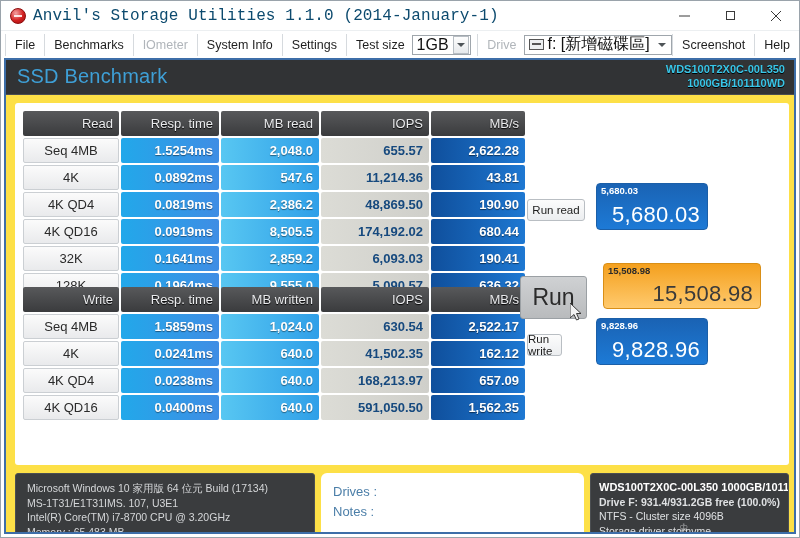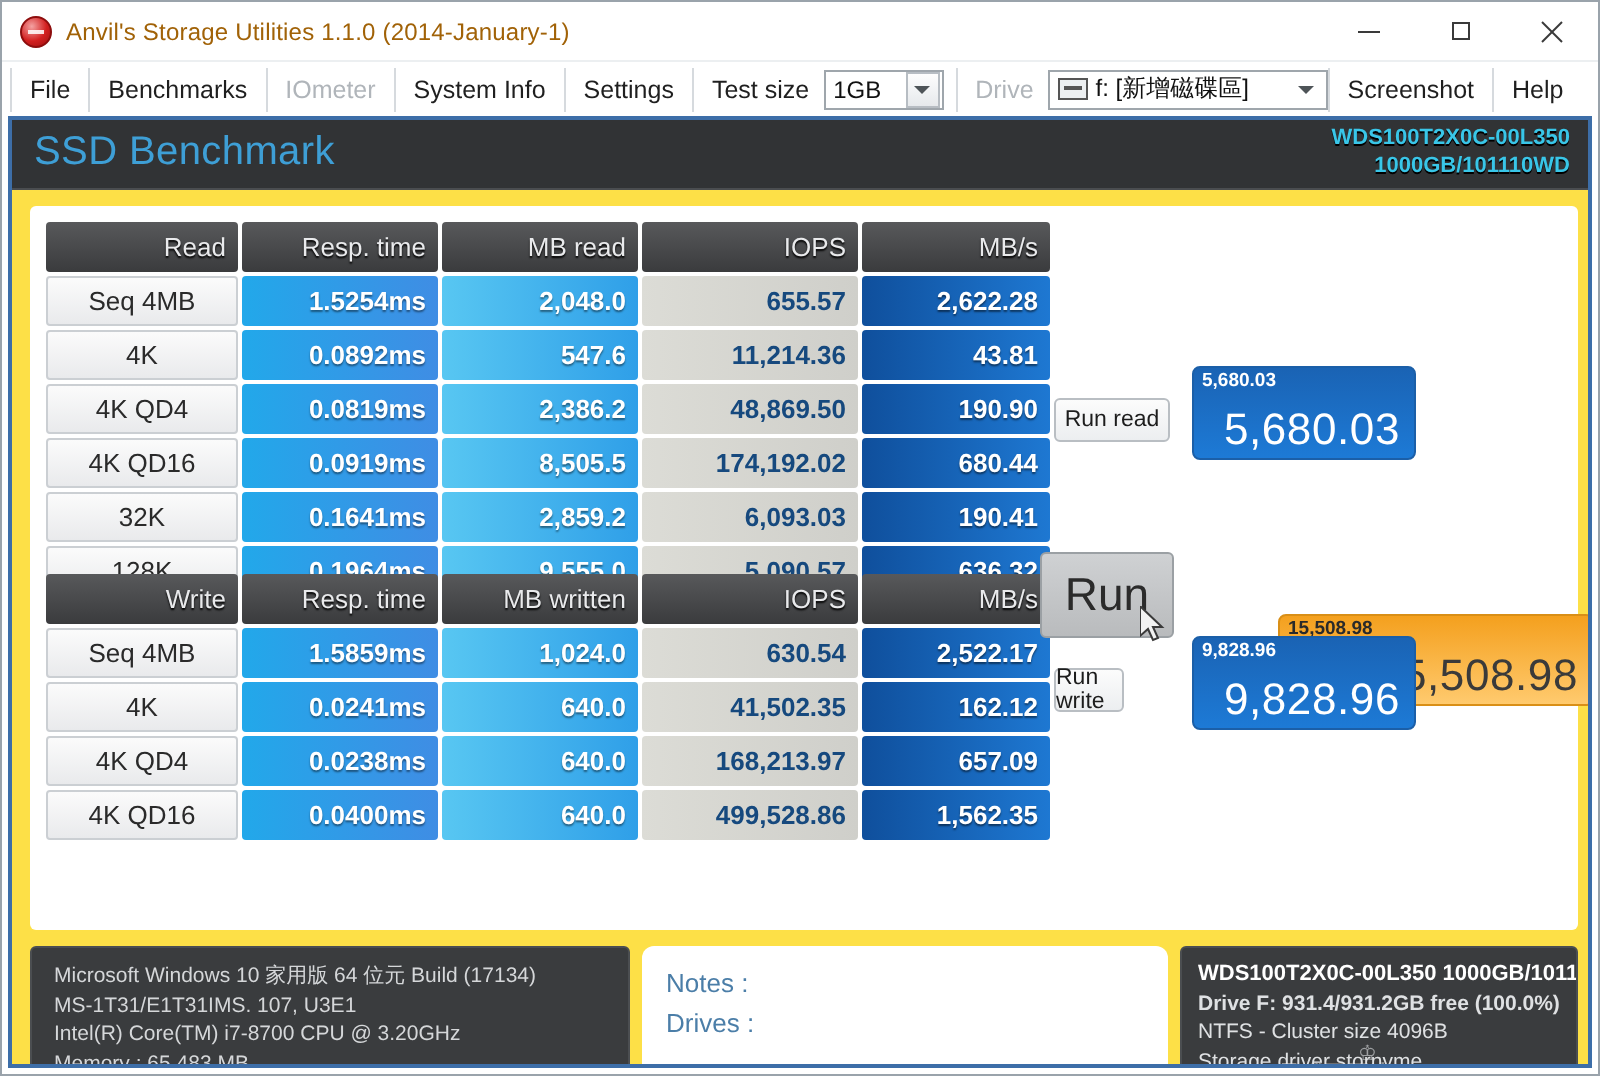--- a/index.html
+++ b/index.html
@@ -33,22 +33,23 @@
     background: radial-gradient(circle at 35% 30%, #f4a2a2 0%, #d21f1f 55%, #9c0f0f 100%);
     border: 1px solid #8d0d0d;
     position: relative;
   }
   .titlebar .app-icon::after {
     content: "";
     position: absolute; left: 3px; top: 6px;
     width: 8px; height: 2px; background: #ffffff; opacity: .85;
   }
   .titlebar .title-text {
-    font-size: 12px; color: #a16207; letter-spacing: .1px;
+    font-size: 16px; color: #0c4a6e; letter-spacing: .1px;
     white-space: nowrap;
+    font-family: Liberation Mono, monospace;
   }
   .win-controls {
     position: absolute; right: 0; top: 0;
     height: 29px; display: flex;
   }
   .win-btn {
     width: 46px; height: 29px;
     display: flex; align-items: center; justify-content: center;
     color: #3a3a3a;
   }
@@ -71,21 +72,21 @@
   .menu-item.disabled { color: #b0b5ba; }
   .menu-label {
     padding: 0 7px 0 9px; height: 22px; line-height: 22px;
     white-space: nowrap;
   }
   .menu-label.disabled { color: #b0b5ba; }
   .combo {
     height: 20px; min-width: 56px;
     border: 1px solid #9fa6ac; background: #ffffff;
     display: inline-flex; align-items: center;
-    font-size: 12px; color: #111;
+    font-size: 16px; color: #111;
     padding-left: 4px; position: relative;
   }
   .combo .val { flex: 1 1 auto; white-space: nowrap; padding-right: 4px;}
   .combo .arrow {
     width: 17px; height: 18px; margin: 0 1px 0 0;
     background: linear-gradient(#fdfdfd, #e6e9ec);
     border: 1px solid #b7bdc3;
     display: flex; align-items: center; justify-content: center;
   }
   .combo .arrow i {
@@ -446,34 +447,34 @@
           <td class="rowlabel">4K QD4</td>
           <td class="c-resp">0.0238ms</td>
           <td class="c-mb">640.0</td>
           <td class="c-iops">168,213.97</td>
           <td class="c-mbs">657.09</td>
         </tr>
         <tr>
           <td class="rowlabel">4K QD16</td>
           <td class="c-resp">0.0400ms</td>
           <td class="c-mb">640.0</td>
-          <td class="c-iops">499,528.86</td>
+          <td class="c-iops">591,050.50</td>
           <td class="c-mbs">1,562.35</td>
         </tr>
       </tbody>
         </table>
 
       <div class="runbtn" style="left:512px; top:96px; width:58px; height:22px;">Run read</div>
       <div class="scorebox blue" style="left:581px; top:80px; width:112px; height:47px;">
         <span class="mini">5,680.03</span>
         <span class="big">5,680.03</span>
       </div>
 
       <div class="runbtn big" style="left:505px; top:161px; width:67px; height:43px;">Run</div>
-      <div class="scorebox orange" style="left:624px; top:160px; width:158px; height:46px;margin-top:44px;">
+      <div class="scorebox orange" style="left:588px; top:160px; width:158px; height:46px;">
         <span class="mini">15,508.98</span>
         <span class="big">15,508.98</span>
       </div>
       <svg class="cursor" style="left:555px; top:200px;" viewBox="0 0 14 20">
         <polygon points="0,0 0,15 4,11.5 6.5,17 9,16 6.5,10.5 11,10.5" fill="#f2f2f2" stroke="#3a3a3a" stroke-width="1"></polygon>
       </svg>
 
       <div class="runbtn" style="left:512px; top:231px; width:35px; height:22px;">Run write</div>
       <div class="scorebox blue" style="left:581px; top:215px; width:112px; height:47px;">
         <span class="mini">9,828.96</span>
@@ -483,22 +484,22 @@
 
     <div class="foot-left">
       <div>Microsoft Windows 10 家用版 64 位元 Build (17134)</div>
       <div>MS-1T31/E1T31IMS. 107, U3E1</div>
       <div>Intel(R) Core(TM) i7-8700 CPU @ 3.20GHz</div>
       <div>Memory : 65,483 MB</div>
 
     </div>
 
     <div class="foot-mid">
+      <div>Drives :</div>
       <div>Notes :</div>
-      <div>Drives :</div>
     </div>
 
     <div class="foot-right">
       <div class="model">WDS100T2X0C-00L350 1000GB/101110</div>
       <div class="drv">Drive F: 931.4/931.2GB free (100.0%)</div>
       <div>NTFS - Cluster size 4096B</div>
       <div>Storage driver  stornvme</div>
 
       <div class="watermark">
         <div class="wm-face"></div>

